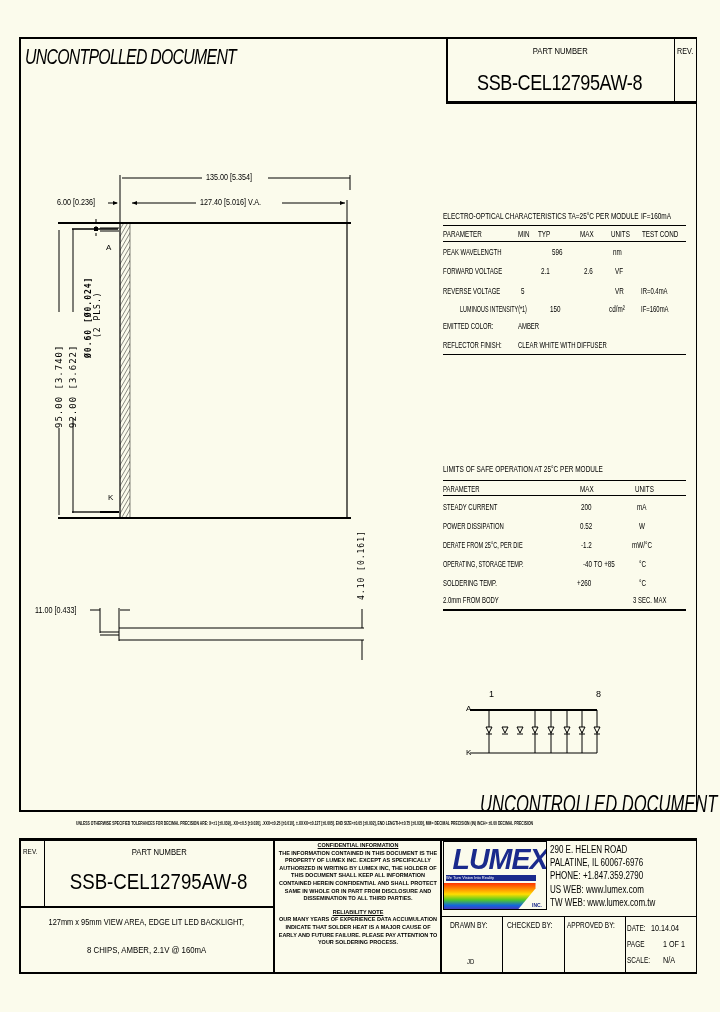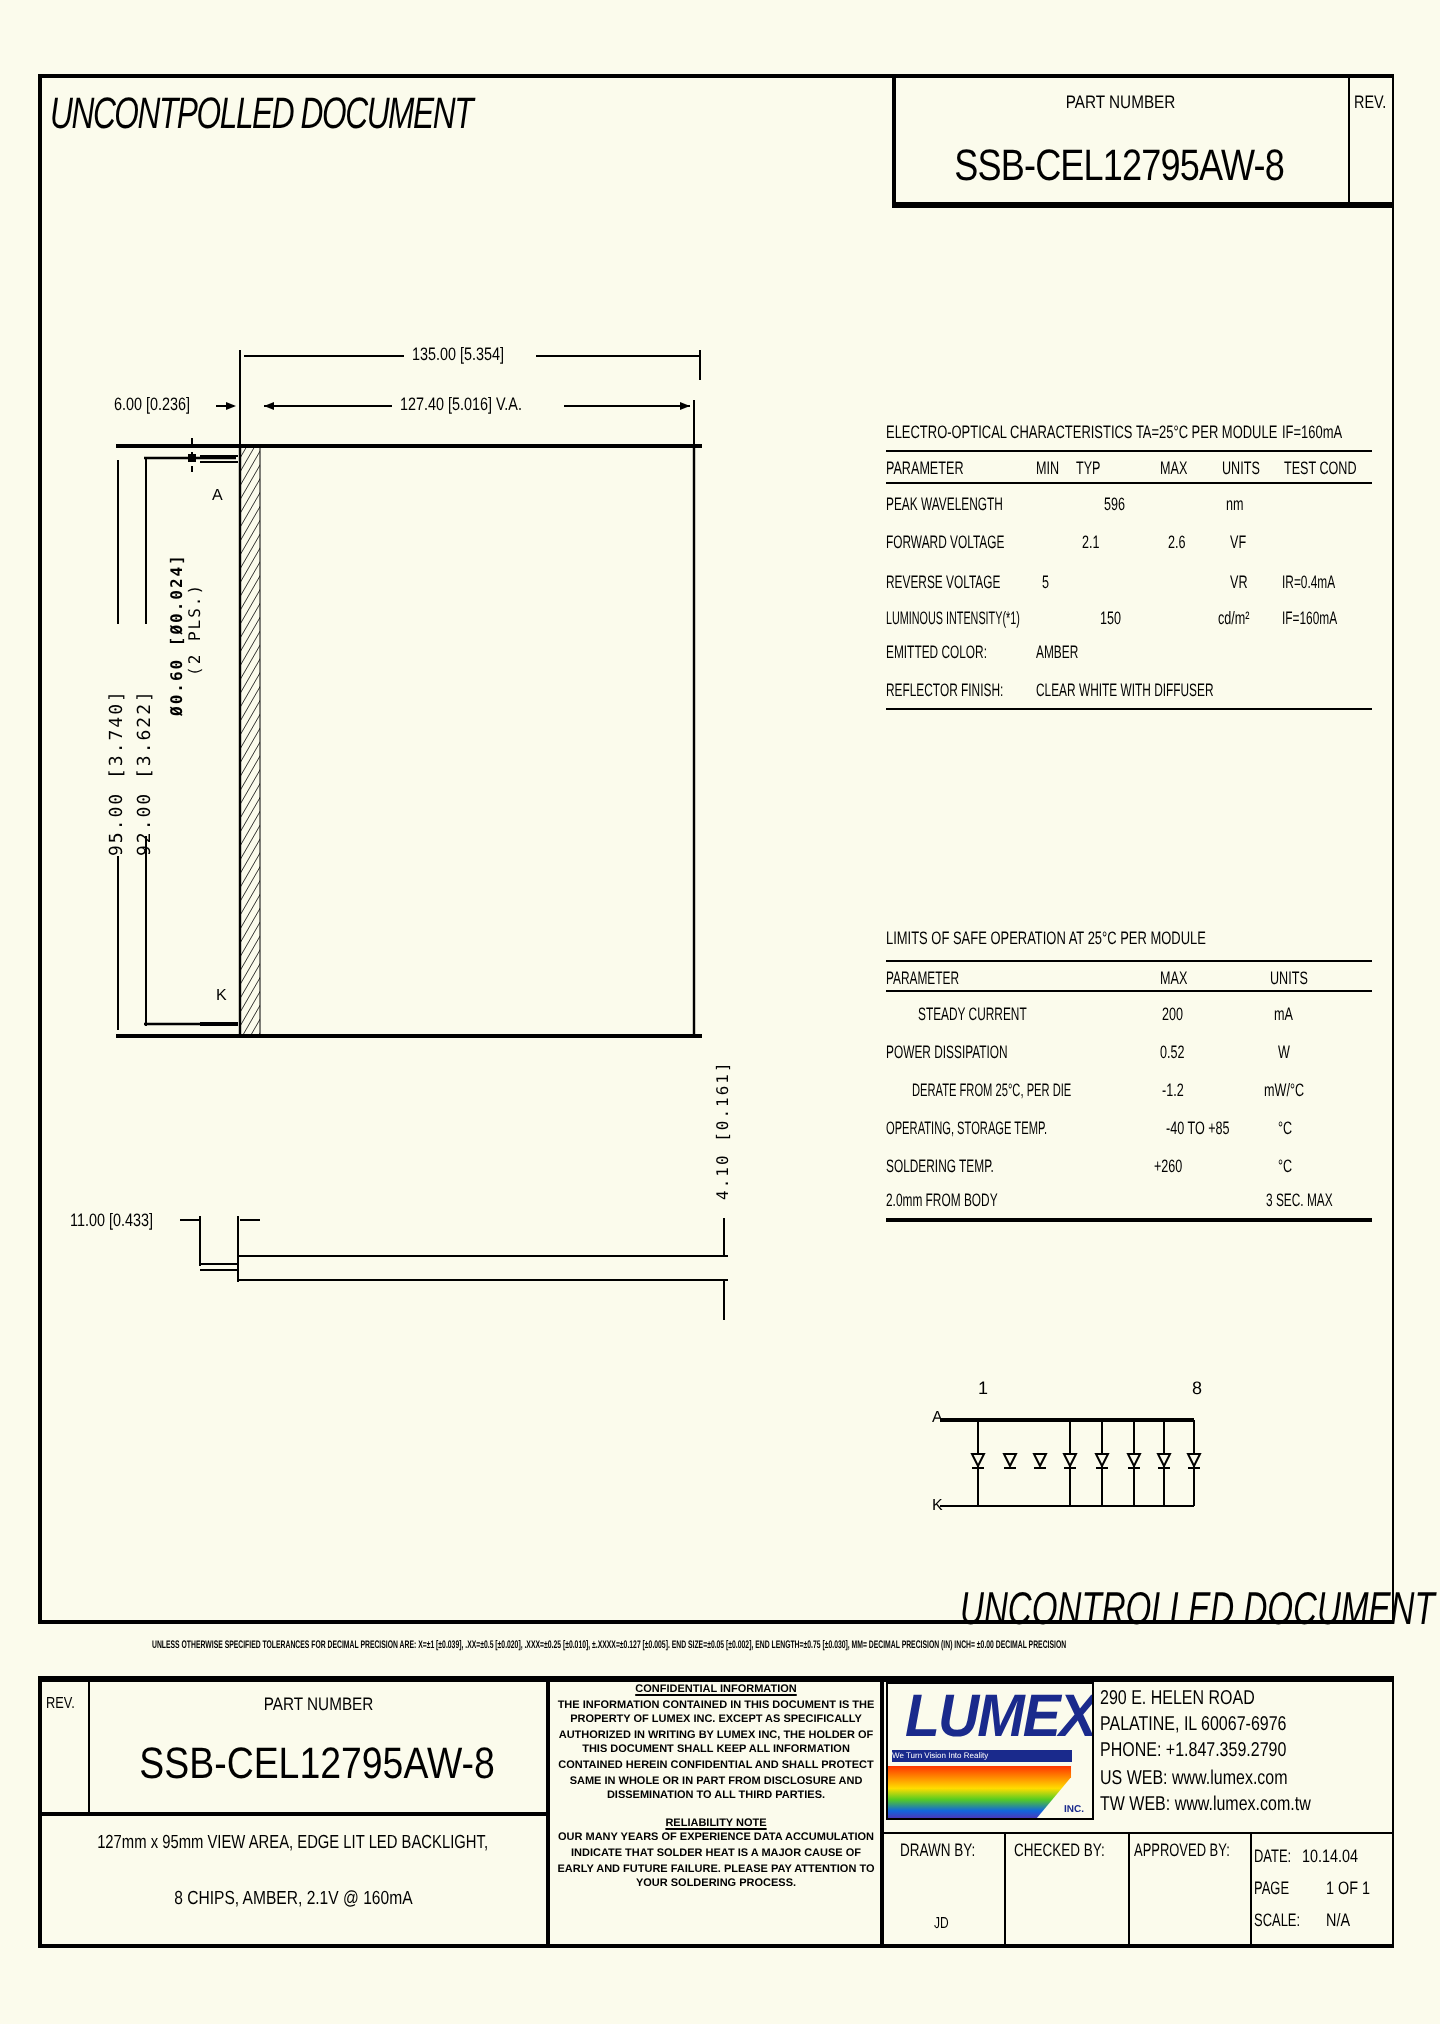--- a/index.html
+++ b/index.html
@@ -128,21 +128,21 @@
     <span class="c" style="left:141px"><span class="cond" style="transform:scaleX(0.7);">2.6</span></span>
     <span class="c" style="left:172px"><span class="cond" style="transform:scaleX(0.7);">VF</span></span>
   </div>
   <div class="row" style="top:78px;width:245px;">
     <span class="c" style="left:0"><span class="cond" style="transform:scaleX(0.66);">REVERSE VOLTAGE</span></span>
     <span class="c" style="left:78px"><span class="cond" style="transform:scaleX(0.7);">5</span></span>
     <span class="c" style="left:172px"><span class="cond" style="transform:scaleX(0.7);">VR</span></span>
     <span class="c" style="left:198px"><span class="cond" style="transform:scaleX(0.66);">IR=0.4mA</span></span>
   </div>
   <div class="row" style="top:96px;width:245px;">
-    <span class="c" style="left:0"><span class="cond" style="transform:scaleX(0.6);">LUMINOUS INTENSITY(*1)</span></span>
+    <span class="c" style="left:17px"><span class="cond" style="transform:scaleX(0.6);">LUMINOUS INTENSITY(*1)</span></span>
     <span class="c" style="left:107px"><span class="cond" style="transform:scaleX(0.7);">150</span></span>
     <span class="c" style="left:166px"><span class="cond" style="transform:scaleX(0.7);">cd/m²</span></span>
     <span class="c" style="left:198px"><span class="cond" style="transform:scaleX(0.66);">IF=160mA</span></span>
   </div>
   <div class="row" style="top:113px;width:245px;">
     <span class="c" style="left:0"><span class="cond" style="transform:scaleX(0.66);">EMITTED COLOR:</span></span>
     <span class="c" style="left:75px"><span class="cond" style="transform:scaleX(0.66);">AMBER</span></span>
   </div>
   <div class="row" style="top:132px;width:245px;">
     <span class="c" style="left:0"><span class="cond" style="transform:scaleX(0.66);">REFLECTOR FINISH:</span></span>
@@ -154,31 +154,31 @@
 <div class="tbl" style="left:443px;top:460px;width:245px;height:150px;">
   <div class="row" style="top:4px;"><span class="cond" style="transform:scaleX(0.72);">LIMITS OF SAFE OPERATION AT 25°C PER MODULE</span></div>
   <div class="line" style="left:0;top:20px;width:243px;height:1px;"></div>
   <div class="row" style="top:24px;width:245px;">
     <span class="c" style="left:0"><span class="cond" style="transform:scaleX(0.66);">PARAMETER</span></span>
     <span class="c" style="left:137px"><span class="cond" style="transform:scaleX(0.7);">MAX</span></span>
     <span class="c" style="left:192px"><span class="cond" style="transform:scaleX(0.7);">UNITS</span></span>
   </div>
   <div class="line" style="left:0;top:35px;width:243px;height:1px;"></div>
   <div class="row" style="top:42px;width:245px;">
-    <span class="c" style="left:16px"><span class="cond" style="transform:scaleX(0.66);">STEADY CURRENT</span></span>
+    <span class="c" style="left:0"><span class="cond" style="transform:scaleX(0.66);">STEADY CURRENT</span></span>
     <span class="c" style="left:138px"><span class="cond" style="transform:scaleX(0.7);">200</span></span>
     <span class="c" style="left:194px"><span class="cond" style="transform:scaleX(0.7);">mA</span></span>
   </div>
   <div class="row" style="top:61px;width:245px;">
     <span class="c" style="left:0"><span class="cond" style="transform:scaleX(0.66);">POWER DISSIPATION</span></span>
     <span class="c" style="left:137px"><span class="cond" style="transform:scaleX(0.7);">0.52</span></span>
     <span class="c" style="left:196px"><span class="cond" style="transform:scaleX(0.7);">W</span></span>
   </div>
   <div class="row" style="top:80px;width:245px;">
-    <span class="c" style="left:13px"><span class="cond" style="transform:scaleX(0.62);">DERATE FROM 25°C, PER DIE</span></span>
+    <span class="c" style="left:0"><span class="cond" style="transform:scaleX(0.62);">DERATE FROM 25°C, PER DIE</span></span>
     <span class="c" style="left:138px"><span class="cond" style="transform:scaleX(0.7);">-1.2</span></span>
     <span class="c" style="left:189px"><span class="cond" style="transform:scaleX(0.7);">mW/°C</span></span>
   </div>
   <div class="row" style="top:99px;width:245px;">
     <span class="c" style="left:0"><span class="cond" style="transform:scaleX(0.62);">OPERATING, STORAGE TEMP.</span></span>
     <span class="c" style="left:140px"><span class="cond" style="transform:scaleX(0.7);">-40 TO +85</span></span>
     <span class="c" style="left:196px"><span class="cond" style="transform:scaleX(0.7);">°C</span></span>
   </div>
   <div class="row" style="top:118px;width:245px;">
     <span class="c" style="left:0"><span class="cond" style="transform:scaleX(0.66);">SOLDERING TEMP.</span></span>

